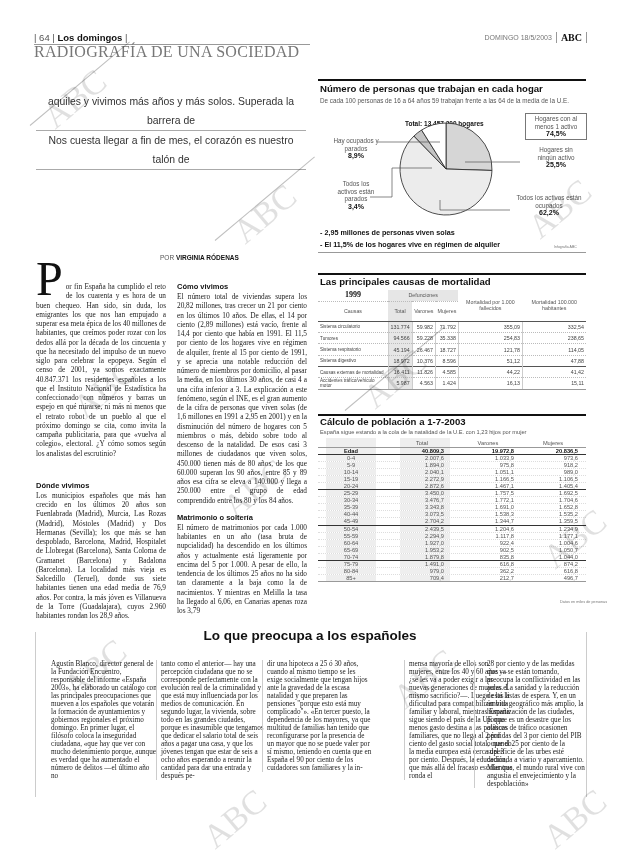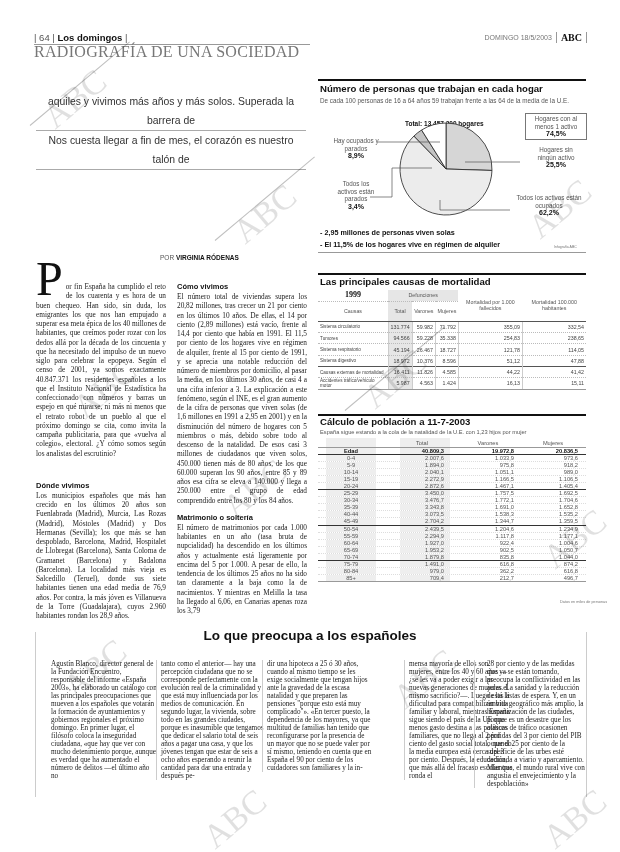--- a/index.html
+++ b/index.html
@@ -234,21 +234,21 @@
         <td class="tot vl" style="border-bottom:1px solid #999;">5.987</td>
         <td class="vl" style="border-bottom:1px solid #999;">4.563</td>
         <td class="vl" style="border-bottom:1px solid #999;">1.424</td>
         <td class="vl" style="border-bottom:1px solid #999;">16,13</td>
         <td class="vl" style="border-bottom:1px solid #999;">15,11</td>
   </tr>
 </tbody>
   </table>
 
 <div class="abs box-rule c3-rule"></div>
-<div class="abs c3-title">Cálculo de población a 11-7-2003</div>
+<div class="abs c3-title">Cálculo de población a 1-7-2003</div>
 <div class="abs c3-sub">España sigue estando a la cola de la natalidad de la U.E. con 1,23 hijos por mujer</div>
 <div class="abs pop">
   <div class="row hdrrow">
     <span class="c ca" style="background:#eee;"></span>
     <span class="c ct" style="text-align:center;">Total</span>
     <span class="c cv" style="text-align:center;">Varones</span>
     <span class="c cm" style="text-align:center;">Mujeres</span>
   </div>
   <div class="row totrow">
     <span class="c ca">Edad</span>

